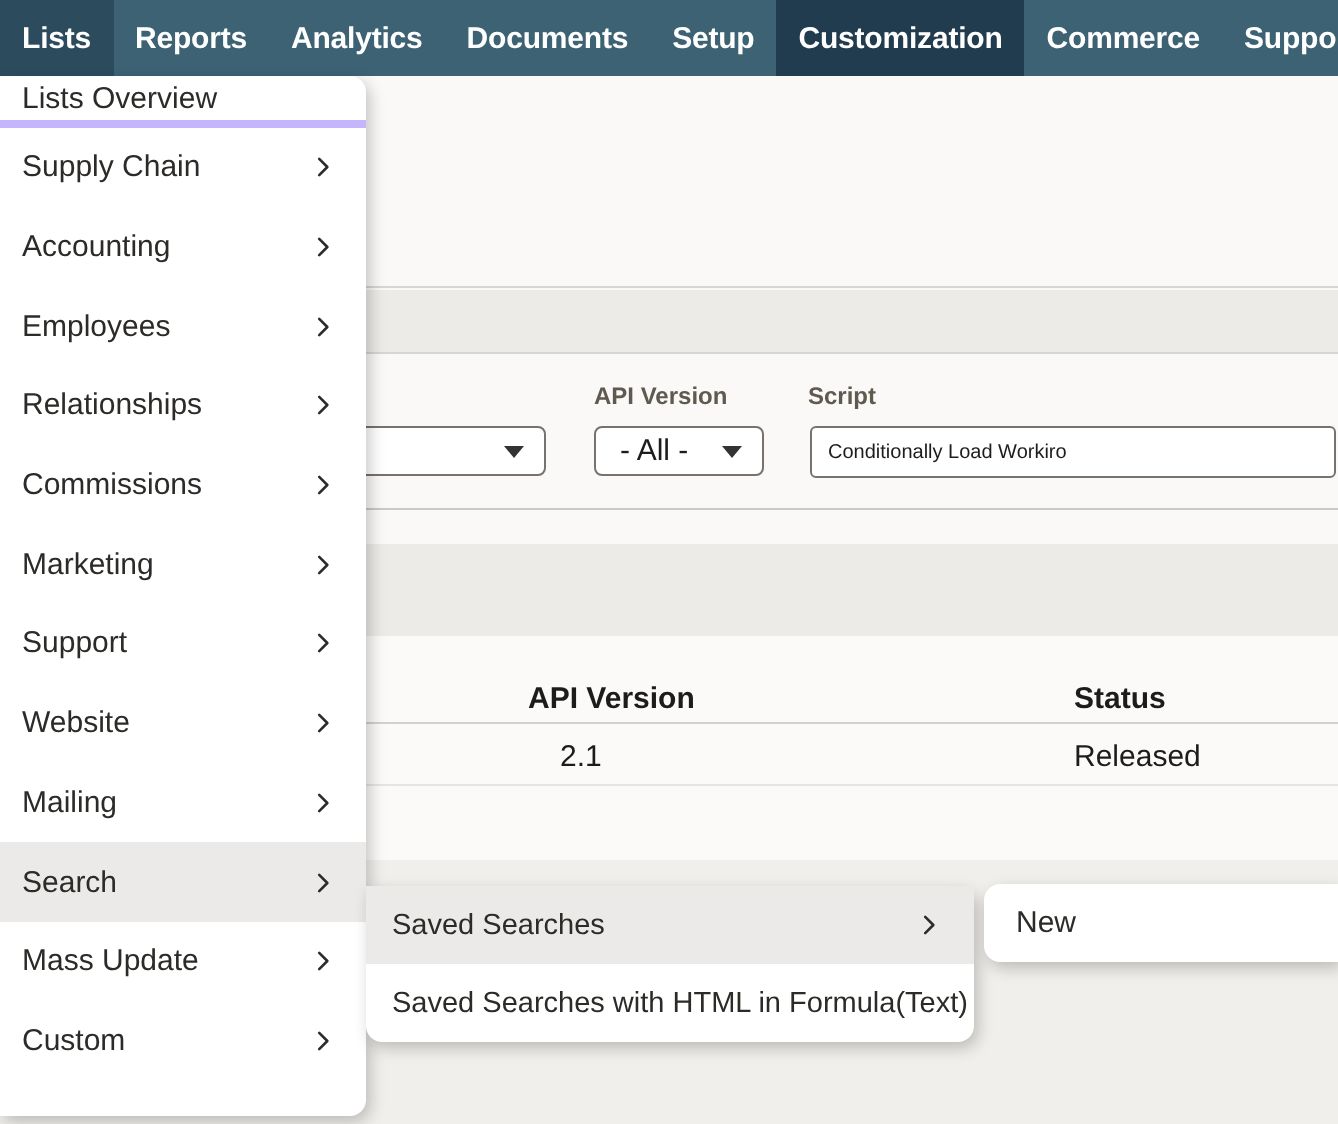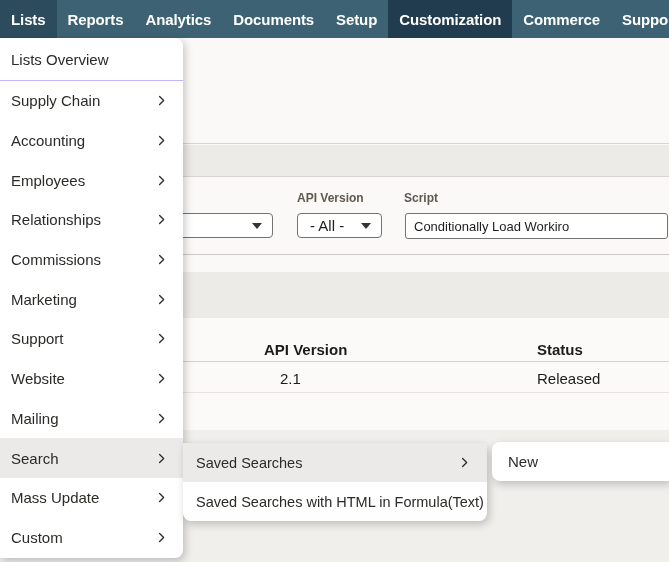--- a/index.html
+++ b/index.html
@@ -21,21 +21,21 @@
   .band-f{top:318px;height:112px;background:#fbfaf8;}
   .band-g{top:430px;height:132px;background:var(--gray-foot);}
 
   
   .field-label{position:absolute;font-size:12px;font-weight:600;color:#5f5950;z-index:1;}
   .fake-select{position:absolute;height:25px;background:#fff;border:1px solid var(--input-border);
     border-radius:4px;display:flex;align-items:center;justify-content:space-between;
     padding:0 10px 0 12px;font-size:15px;color:#1d1d1d;z-index:1;}
   .caret{width:0;height:0;border-left:5px solid transparent;border-right:5px solid transparent;border-top:6px solid #333;}
   .script-input{position:absolute;left:405px;top:213px;width:263px;height:26px;border:1.5px solid var(--input-border);
-    border-radius:3px;background:#fff;font-family:"Liberation Sans",sans-serif;font-size:13px;color:#1d1d1d;
+    border-radius:3px;background:#fff;font-family:"Liberation Sans",sans-serif;font-size:10px;color:#1d1d1d;
     padding:0 8px;z-index:1;outline:none;}
 
   
   .tbl-text{position:absolute;font-size:15px;color:#1c1c1c;z-index:1;white-space:nowrap;}
   .tbl-head{font-weight:700;}
   .tbl-line{position:absolute;left:183px;right:0;height:0;z-index:1;}
   .line-head{top:361px;border-top:1px solid #d4d1cc;}
   .line-row{top:392px;border-top:1px solid #e7e4e0;}
 
   
@@ -48,21 +48,21 @@
 
   
   .panel{position:absolute;background:#fff;box-shadow:2px 3px 8px rgba(0,0,0,0.22);z-index:20;}
   .panel-1{left:0;top:38px;width:183px;height:520px;border-radius:0 8px 8px 0;z-index:20;}
   .panel-2{left:183px;top:443px;width:304px;border-radius:0 8px 8px 8px;z-index:21;text-align:center;}
   .panel-3{left:492px;top:442px;width:177px;height:39px;border-radius:8px 0 0 8px;z-index:22;}
 
   .menu-item{display:flex;align-items:center;justify-content:space-between;
     padding:0 15px 0 11px;font-size:15px;color:var(--text-dark);cursor:pointer;white-space:nowrap;}
   .panel-1 .menu-item{height:39.7px;}
-  .menu-item.first{height:43px;border-bottom:1px solid #c4b5fd;}
+  .menu-item.first{height:26px;border-bottom:4px solid #c4b5fd;}
   .menu-item.hl{background:var(--hover-bg);}
   .panel-2 .menu-item{height:39px;font-size:14.5px;padding:0 16px 0 13px;overflow:hidden;}
   .panel-3 .menu-item{height:39px;padding:0 16px;}
   .chev{flex:none;margin-left:10px;}
 </style>
 </head>
 <body>
 
 <div id="screen">
 

